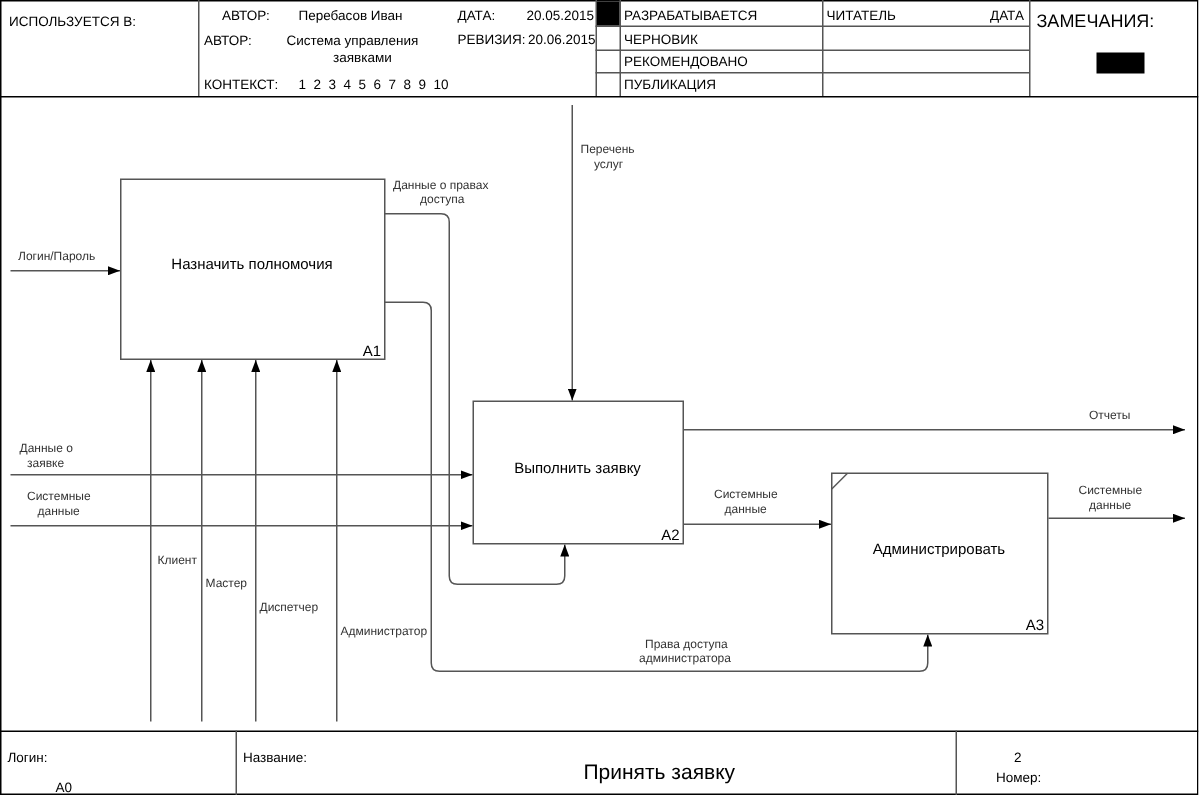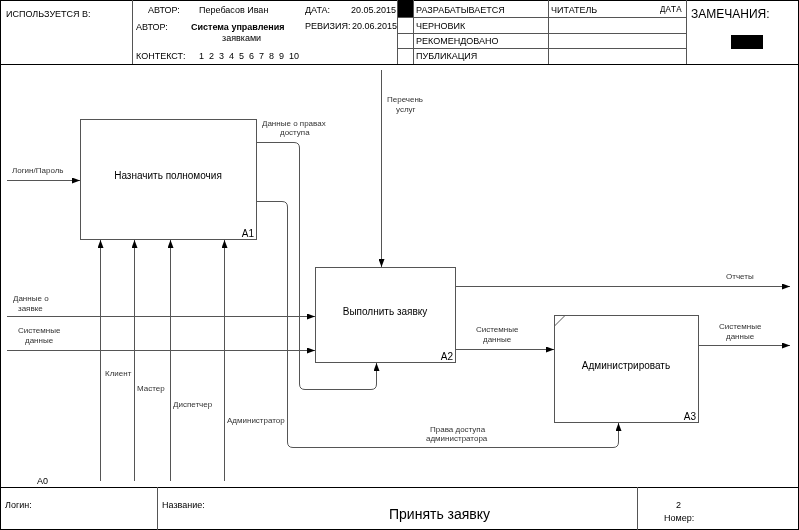--- a/index.html
+++ b/index.html
@@ -31,33 +31,33 @@
   <div style="position:absolute;left:398px;top:1px;width:15px;height:16px;background:#000;"></div>
   <div style="position:absolute;left:731px;top:35px;width:32px;height:14px;background:#000;"></div>
 </div>
 
 <span class="hdr" style="left:6px;top:9px;">ИСПОЛЬЗУЕТСЯ В:</span>
 <span class="hdr" style="left:148px;top:5px;">АВТОР:</span>
 <span class="hdr" style="left:171px;top:5px;margin-left:28px;">Перебасов Иван</span>
 <span class="hdr" style="left:305px;top:5px;">ДАТА:</span>
 <span class="hdr" style="left:351px;top:5px;">20.05.2015</span>
 <span class="hdr" style="left:136px;top:22px;">АВТОР:</span>
-<span class="hdr" style="left:191px;top:22px;font-weight:bold;">Система управления</span>
+<span class="hdr" style="left:191px;top:22px;">Система управления</span>
 <span class="hdr" style="left:222px;top:33px;">заявками</span>
 <span class="hdr" style="left:305px;top:21px;">РЕВИЗИЯ:</span>
 <span class="hdr" style="left:352px;top:21px;">20.06.2015</span>
 <span class="hdr" style="left:136px;top:51px;">КОНТЕКСТ:</span>
 <span class="hdr" style="left:199px;top:51px;white-space:pre;">1  2  3  4  5  6  7  8  9  10</span>
 
 <span class="hdr" style="left:416px;top:5px;">РАЗРАБАТЫВАЕТСЯ</span>
 <span class="hdr" style="left:416px;top:21px;">ЧЕРНОВИК</span>
 <span class="hdr" style="left:416px;top:36px;">РЕКОМЕНДОВАНО</span>
 <span class="hdr" style="left:416px;top:51px;">ПУБЛИКАЦИЯ</span>
 <span class="hdr" style="left:551px;top:5px;">ЧИТАТЕЛЬ</span>
-<span class="hdr" style="left:660px;top:5px;font-family:Liberation Mono, monospace;">ДАТА</span>
+<span class="hdr" style="left:660px;top:5px;">ДАТА</span>
 <span class="hdr" style="left:691px;top:9px;font-size:12px;">ЗАМЕЧАНИЯ:</span>
 
 <svg id="diagram" width="799" height="530">
   <defs>
     <marker id="ah" markerWidth="8" markerHeight="6" refX="8" refY="3" orient="auto" markerUnits="userSpaceOnUse">
       <path d="M0,0 L8,3 L0,6 z" fill="#000"></path>
     </marker>
   </defs>
   <g stroke="#555" stroke-width="1" fill="none">
 
@@ -123,17 +123,17 @@
     <text x="426" y="441">администратора</text>
   </g>
 </svg>
 
 <div>
   <div class="hline" style="left:0;top:487px;width:799px;border-color:#000;"></div>
   <div class="vline" style="left:157px;top:487px;height:43px;"></div>
   <div class="vline" style="left:637px;top:487px;height:43px;"></div>
 </div>
 <span class="ftr" style="left:5px;top:500px;">Логин:</span>
-<span class="ftr" style="left:37px;top:476px;">А0</span>
+<span class="ftr" style="left:37px;top:520px;">А0</span>
 <span class="ftr" style="left:162px;top:500px;">Название:</span>
 <span class="ftr" style="left:389px;top:506px;font-size:14px;">Принять заявку</span>
 <span class="ftr" style="left:664px;top:500px;margin-top:13px;">Номер:</span>
 <span class="ftr" style="left:676px;top:500px;">2</span>
 
 </body></html>

